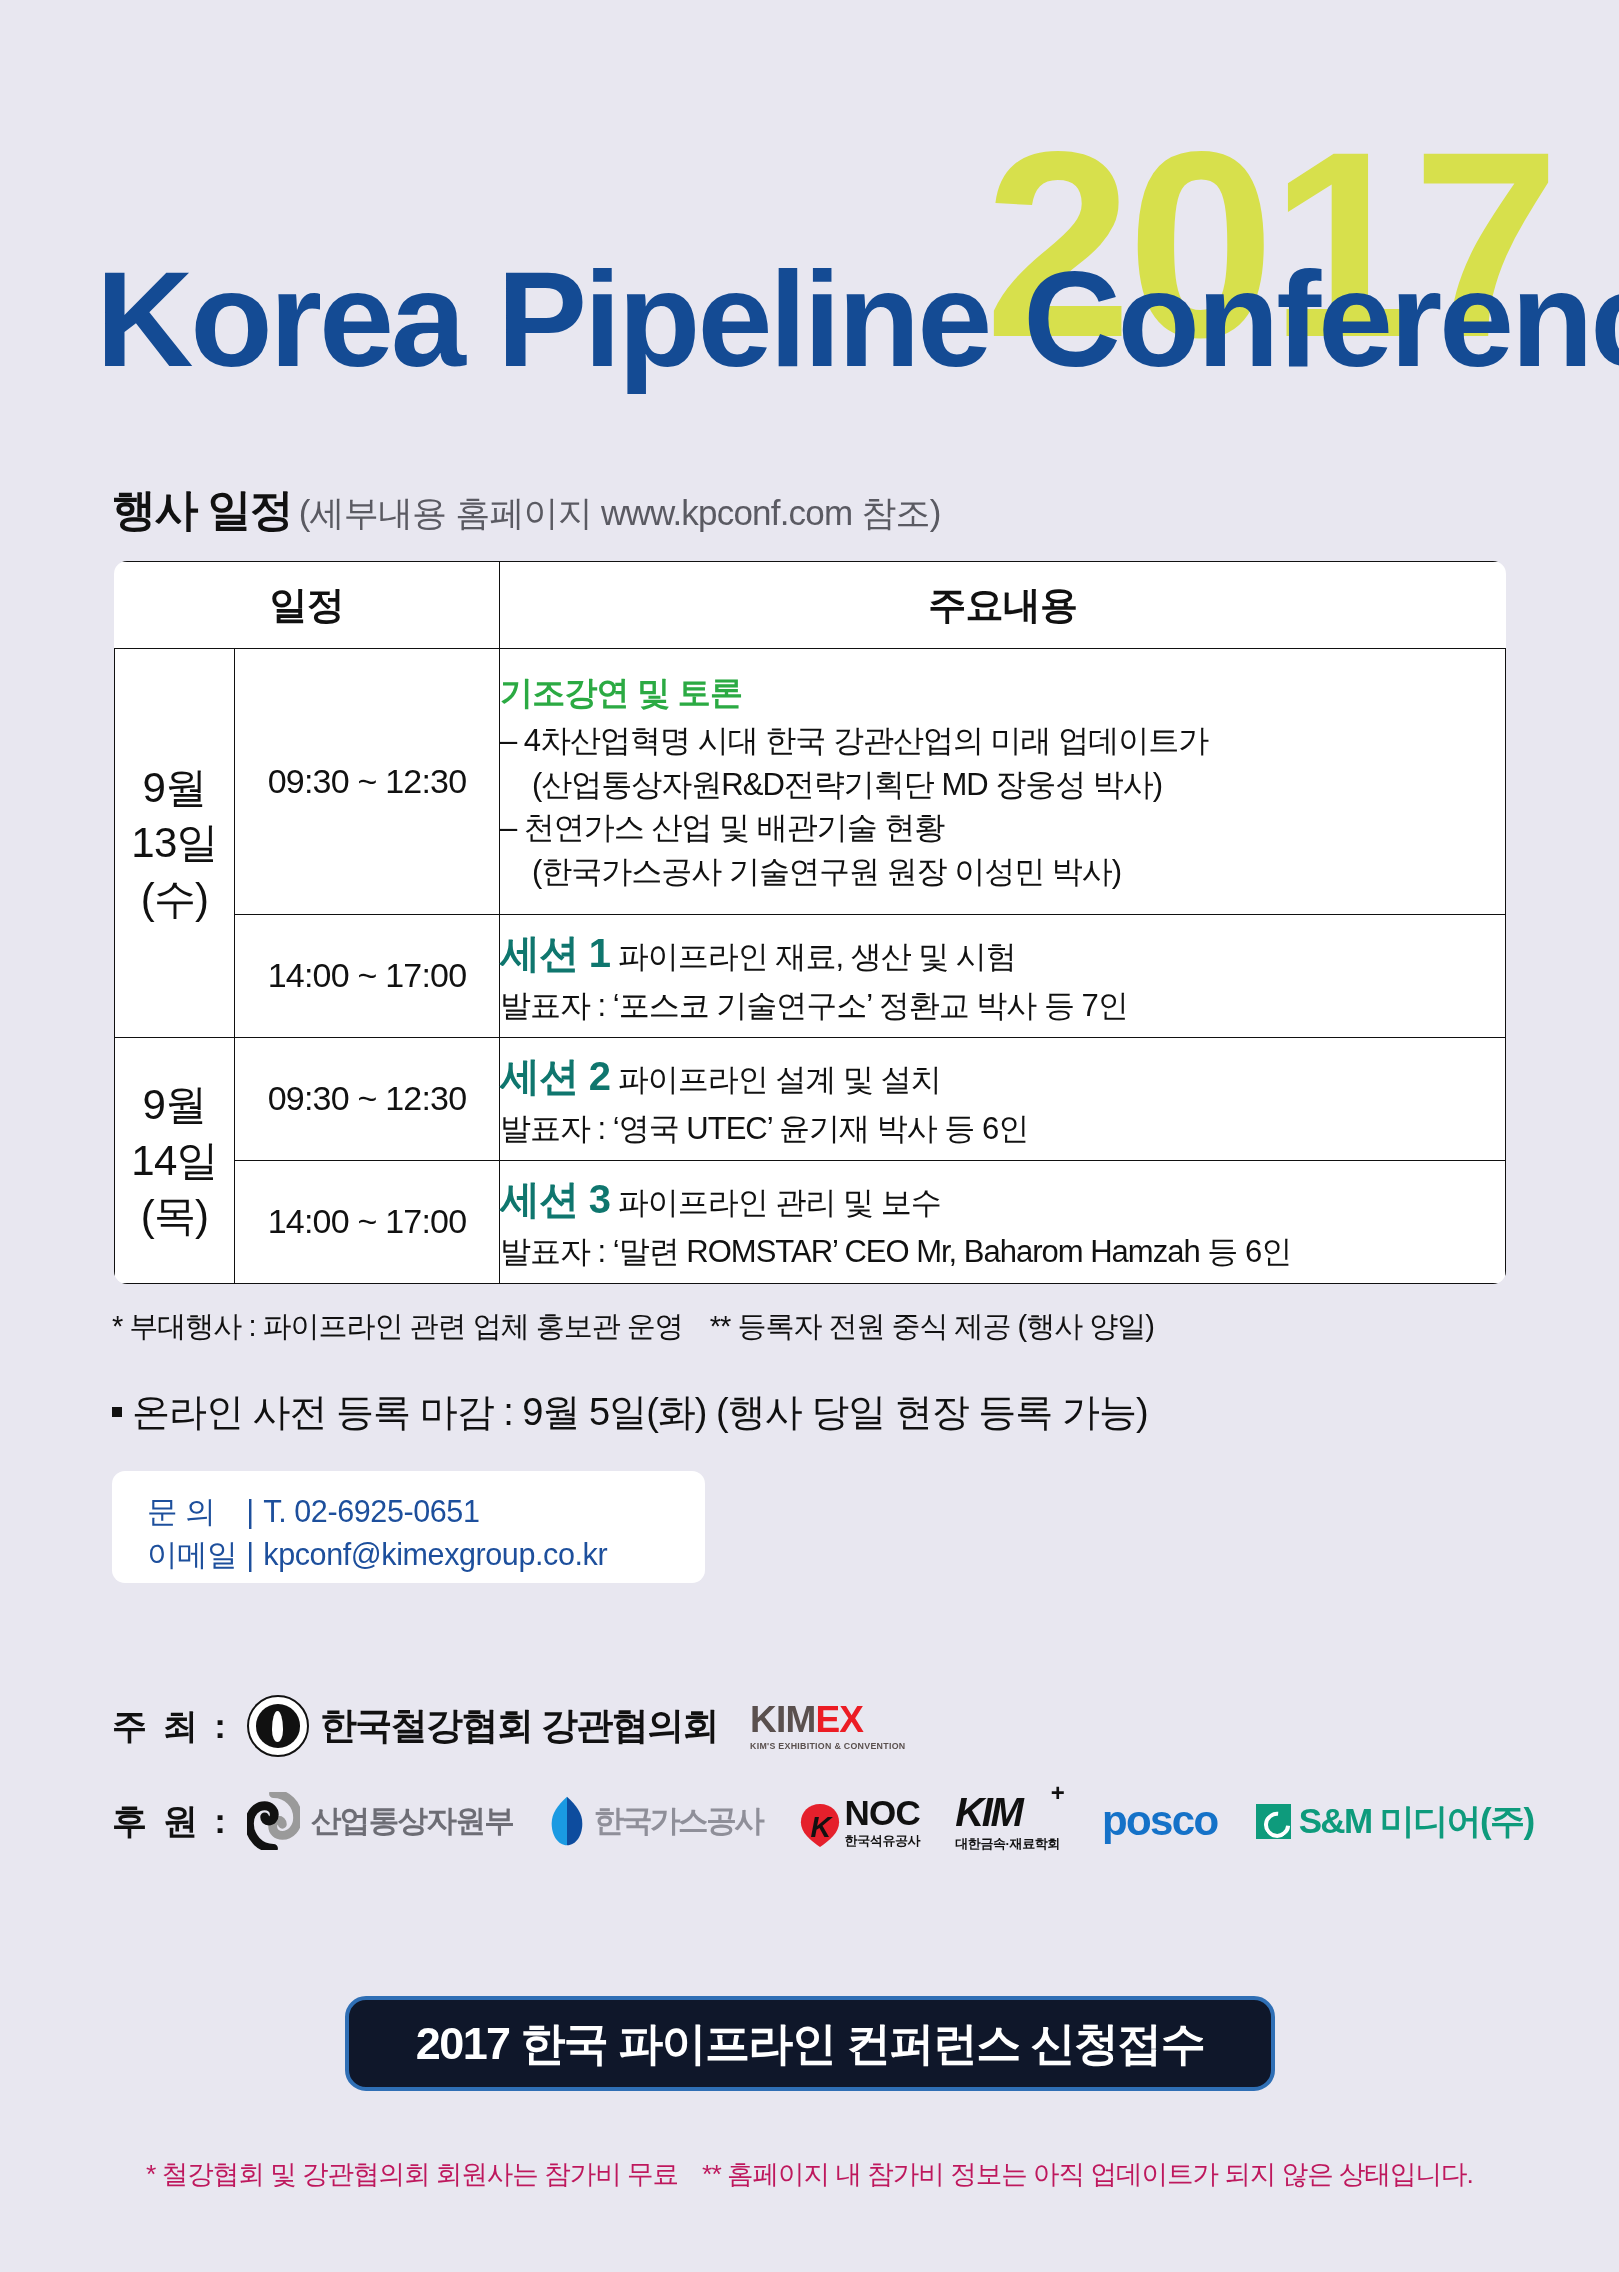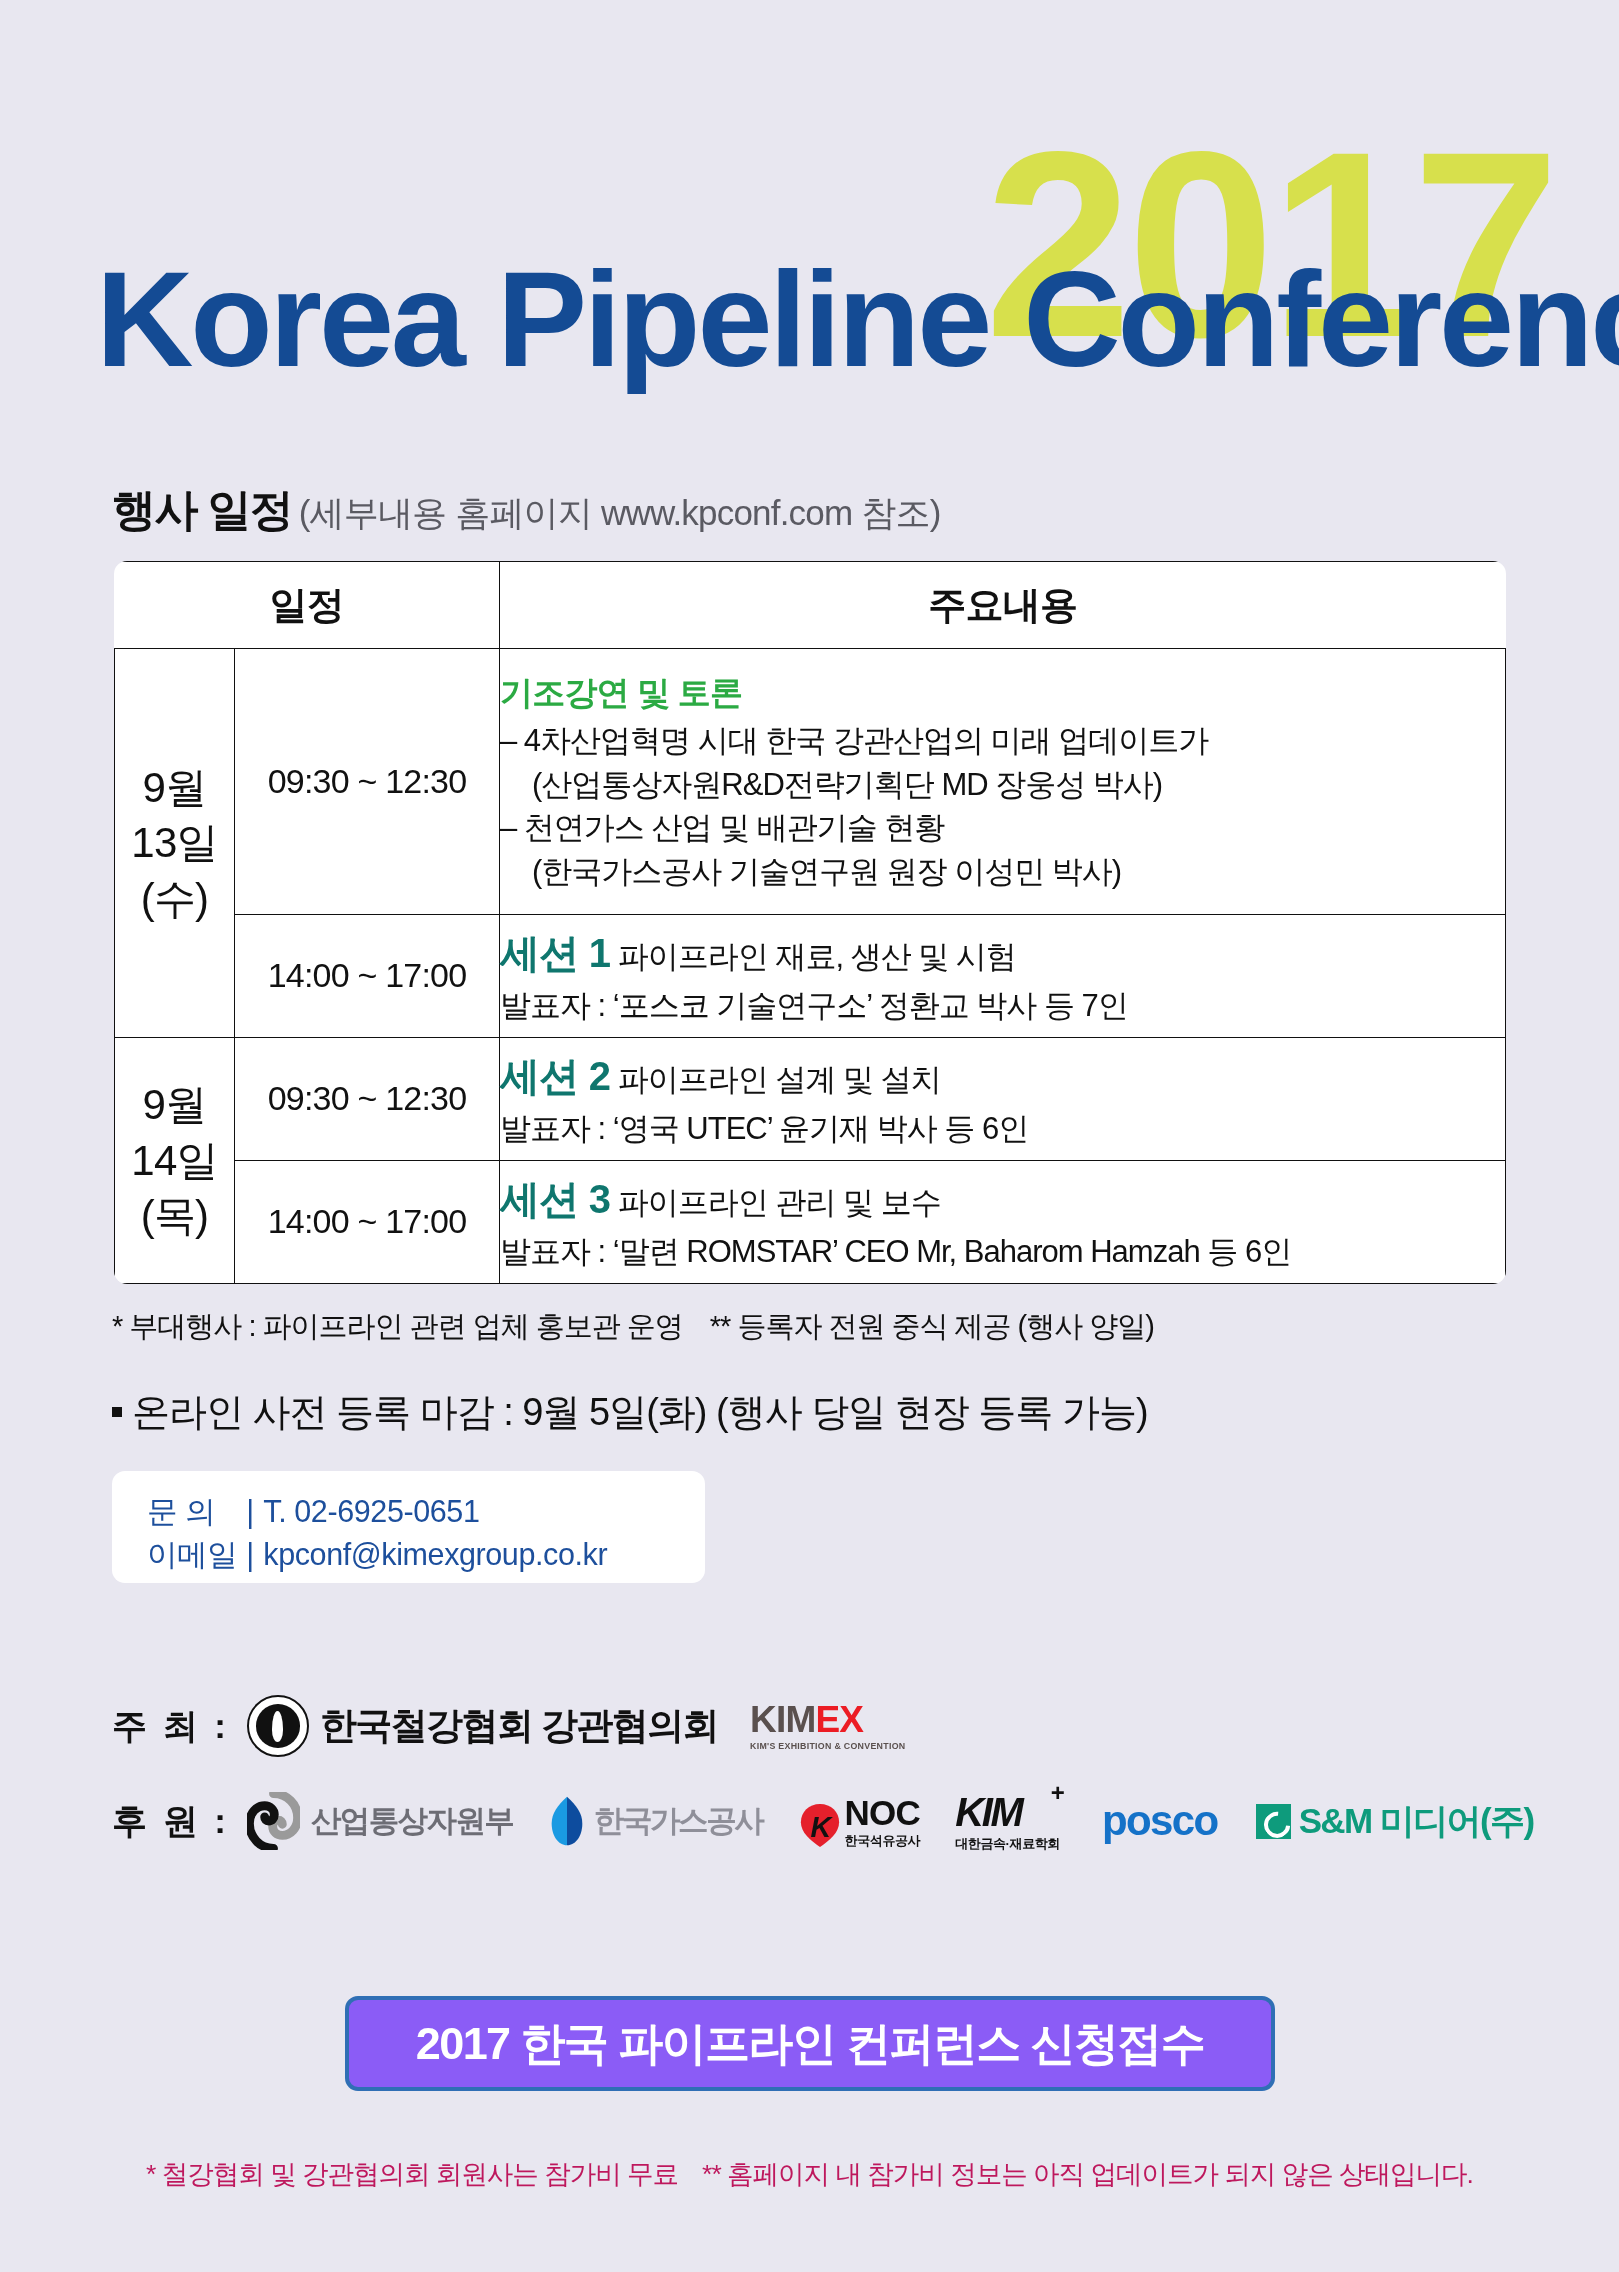--- a/index.html
+++ b/index.html
@@ -189,21 +189,21 @@
   .sm-mark::after{
     content:"";position:absolute;left:8.8px;top:8.8px;width:17.6px;height:17.6px;
     border:4px solid #fff;border-radius:50%;border-right-color:transparent;
     transform:rotate(-40deg);
   }
   .sm-name{font-size:35px;font-weight:700;color:#0e9b7c;letter-spacing:-1.6px;white-space:nowrap;}
 
   
   .cta{
     position:absolute;left:345px;top:1996px;width:930px;height:95px;
-    background:#8b5cf6;border:4px solid #2f6fb5;border-radius:13px;
+    background:#0f172a;border:4px solid #2f6fb5;border-radius:21px;
     display:flex;align-items:center;justify-content:center;
     box-sizing:border-box;cursor:pointer;
   }
   .cta-label{
     font-size:45px;font-weight:700;color:#ffffff;letter-spacing:-1.6px;white-space:nowrap;
   }
 
   
   .bottom-note{
     position:absolute;left:0;top:2156px;width:1619px;text-align:center;

